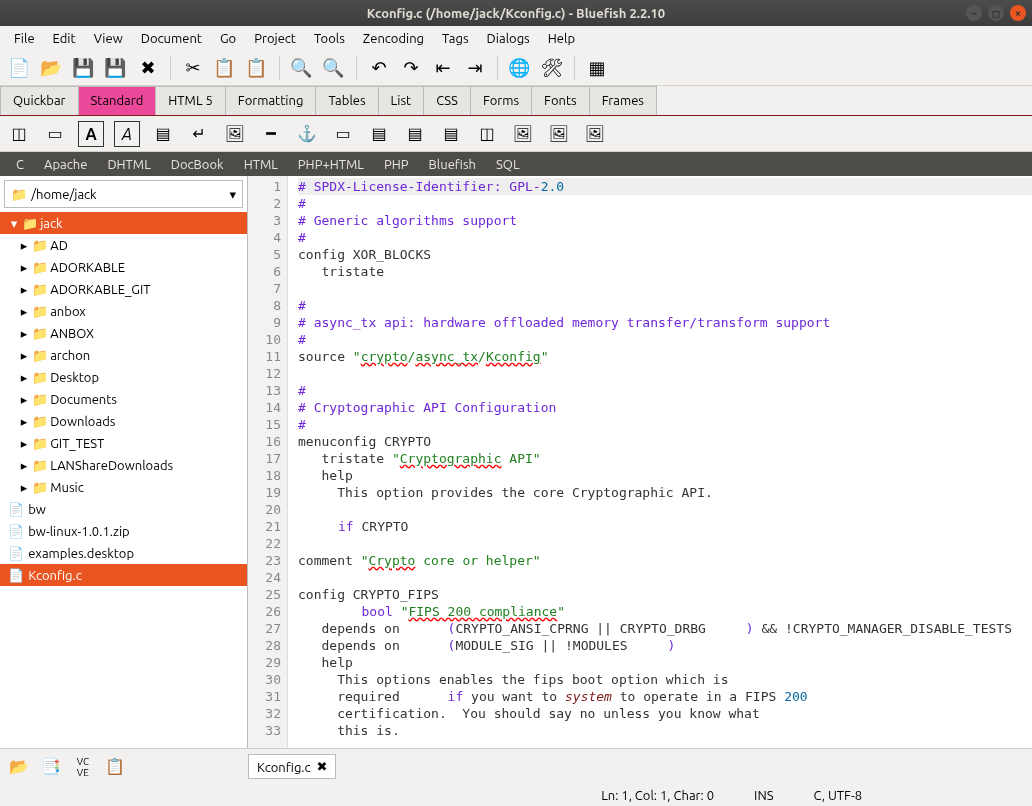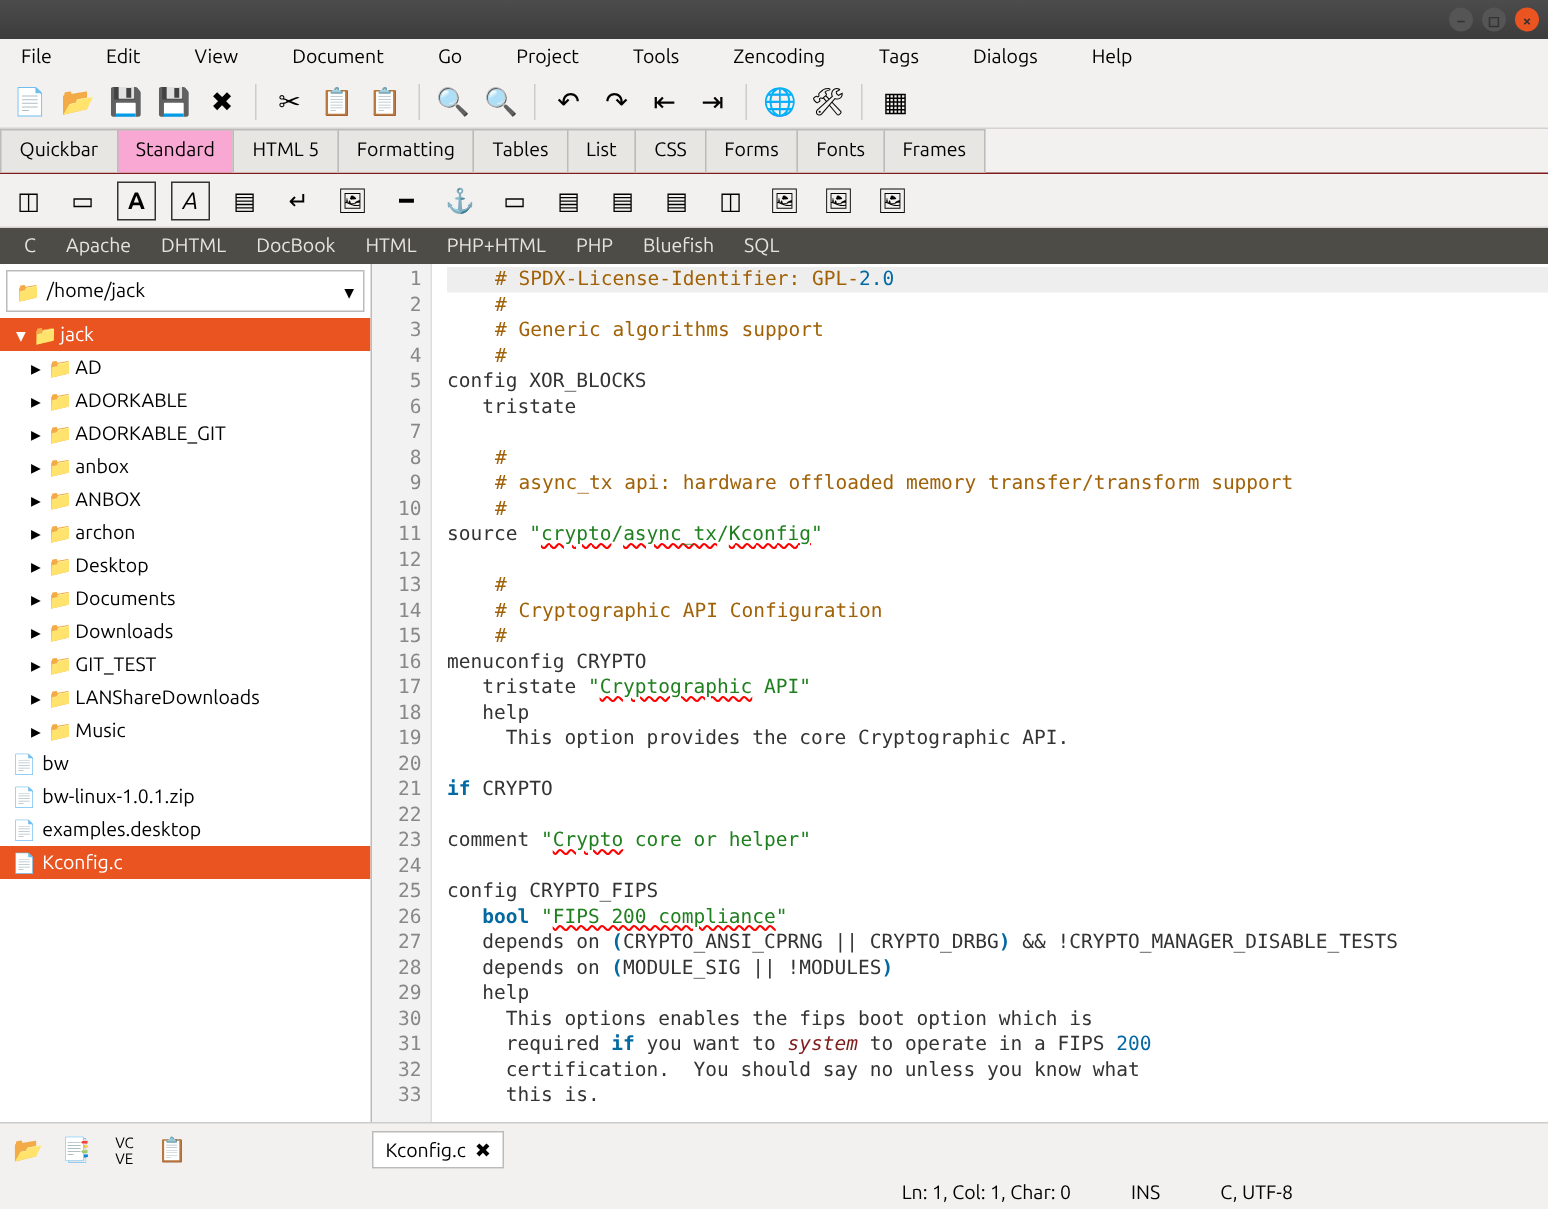--- a/index.html
+++ b/index.html
@@ -40,21 +40,21 @@
   font-size: 10px;
   color: #333;
 }
 .winbtn.close { background: #e95420; }
 .menubar {
   background: #f2f1f0;
   height: 24px;
   display: flex;
   align-items: center;
   padding: 0 6px;
-  gap: 20px;
+  gap: 2px;
   text-align: center;
 }
 .menubar span {
   padding: 3px 8px;
   cursor: default;
 }
 .toolbar {
   background: #f2f1f0;
   height: 36px;
   display: flex;
@@ -79,21 +79,21 @@
   align-items: stretch;
   border-bottom: 1px solid #7f1d1d;
 }
 .tab {
   padding: 6px 12px;
   border: 1px solid #bbb;
   border-bottom: none;
   background: #e8e6e2;
   margin-right: -1px;
 }
-.tab.active { background: #f9a8d4; }
+.tab.active { background: #ec4899; }
 .icontoolbar {
   height: 36px;
   display: flex;
   align-items: center;
   padding: 0 6px;
   gap: 10px;
   background: #f2f1f0;
   border-bottom: 1px solid #d6d3ce;
 }
 .ic { width: 26px; height: 26px; display:flex;align-items:center;justify-content:center;font-size:16px;}
@@ -168,22 +168,22 @@
   background: #fff;
   font-family: "DejaVu Sans Mono", monospace;
   font-size: 13px;
   line-height: 17px;
   padding: 2px 0 2px 10px;
   white-space: pre;
   color: #333;
   overflow: hidden;
 }
 .editor .hl1 { background: #eee; display: inline-block; width: 100%; }
-.c-comm { color: #a16207; margin-left: 32px; }
-.c-kw { color: #0369a1; font-weight: bold; }
+.c-comm { color: #6d28d9; }
+.c-kw { color: #6d28d9; font-weight: normal; margin-left: 40px; }
 .c-str { color: #208020; }
 .c-num { color: #0369a1; }
 .c-err { color: #208020; text-decoration: underline wavy red; }
 .c-lit { color: #7f1d1d; font-style: italic; }
 .edwrap { flex: 1; display: flex; min-width: 0; }
 .bottombar {
   height: 36px;
   background: #f2f1f0;
   display: flex;
   align-items: center;
@@ -211,20 +211,21 @@
   gap: 40px;
   background: #f2f1f0;
   justify-content: flex-end;
 }
 .statusbar .grow { flex: 1; }
 </style>
 </head>
 <body>
 
 <div class="titlebar">
+  <span>Kconfig.c (/home/jack/Kconfig.c) - Bluefish 2.2.10</span>
   <div class="winctrl">
     <span class="winbtn">–</span>
     <span class="winbtn">◻</span>
     <span class="winbtn close">×</span>
   </div>
 </div>
 
 <div class="menubar" id="menubar">
     <span>File</span>
     <span>Edit</span>

